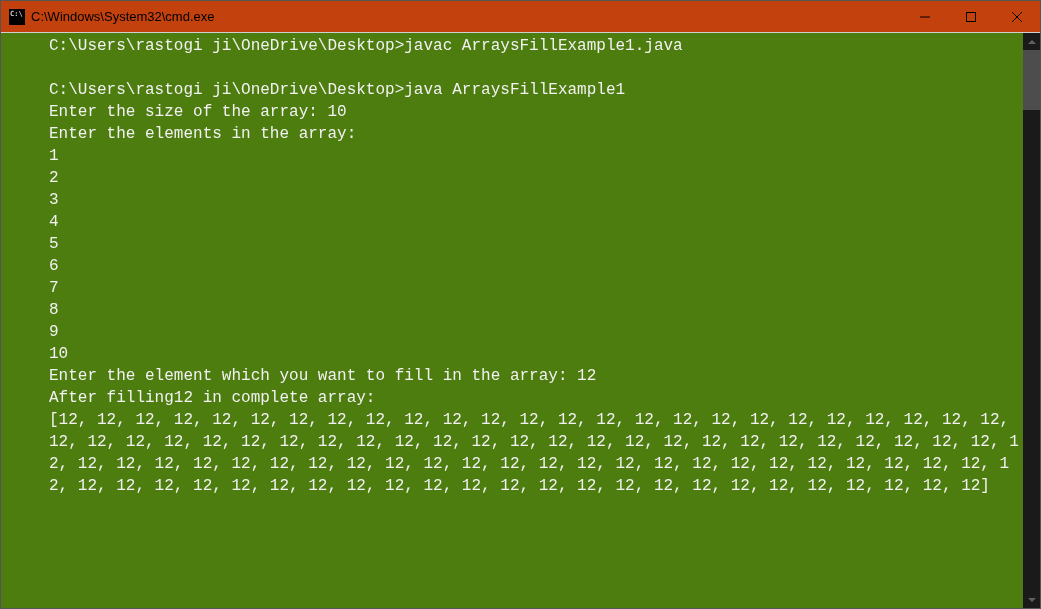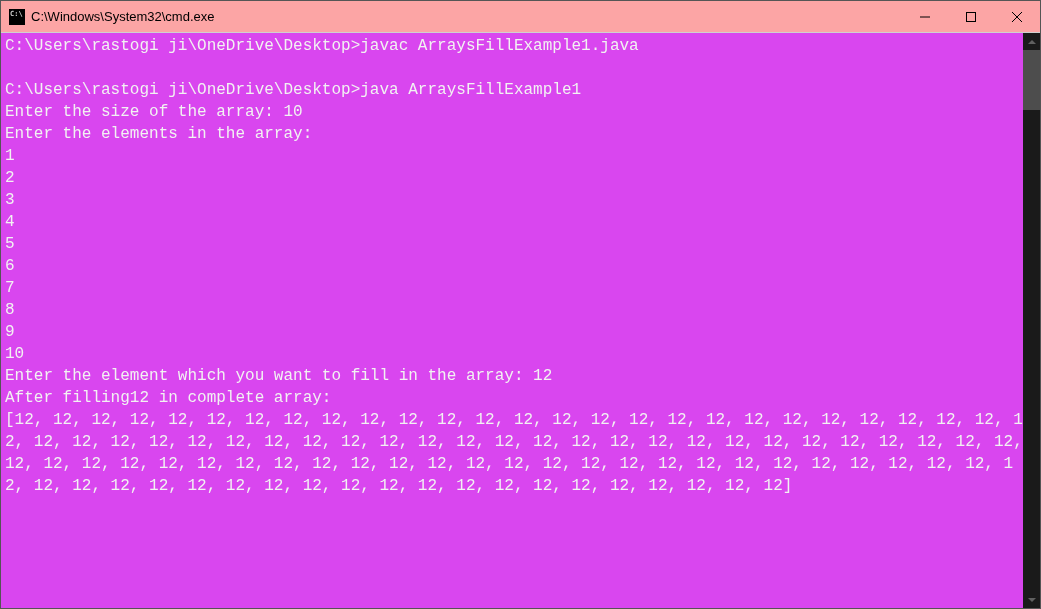--- a/index.html
+++ b/index.html
@@ -17,21 +17,21 @@
     .window {
       width: 1041px;
       height: 609px;
       background: #ffffff;
       border: 1px solid #555;
       display: flex;
       flex-direction: column;
     }
     .titlebar {
       height: 32px;
-      background: #fca5a5;
+      background: #c2410c;
       display: flex;
       align-items: center;
       border-bottom: 1px solid #d0d0d0;
     }
     .titlebar-icon {
       width: 16px;
       height: 16px;
       margin-left: 8px;
       margin-right: 6px;
       background: #000;
@@ -71,22 +71,23 @@
       color: #000;
       cursor: pointer;
     }
     .win-btn svg {
       width: 10px;
       height: 10px;
     }
     .terminal-area {
       flex: 1;
       display: flex;
-      background: #d946ef;
+      background: #4d7c0f;
       overflow: hidden;
+      padding-left: 44px;
     }
     .terminal {
       flex: 1;
       color: #f2f2f2;
       font-family: Consolas, "Courier New", monospace;
       font-size: 16px;
       line-height: 22px;
       padding: 2px 0 2px 4px;
       white-space: pre-wrap;
       word-break: break-all;

